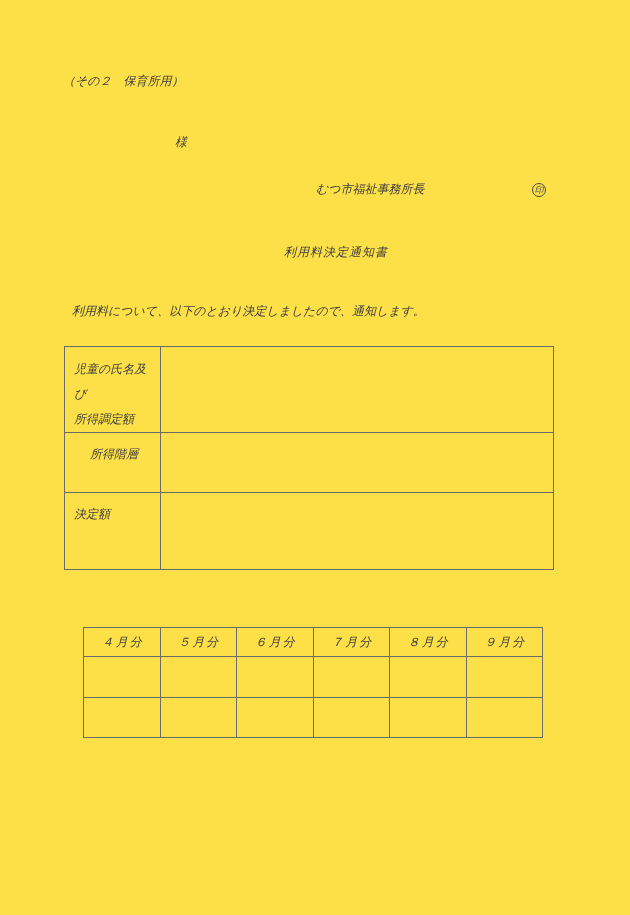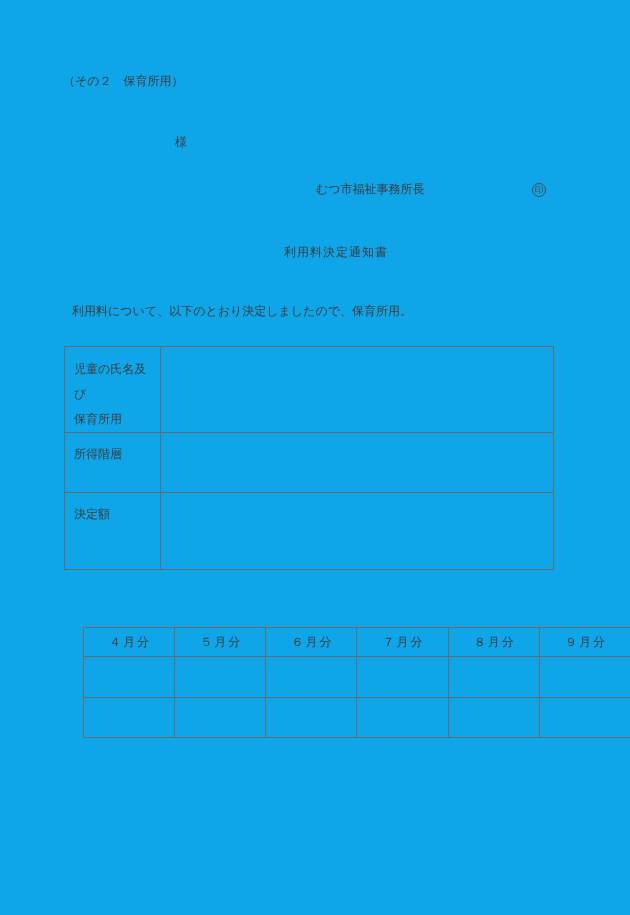--- a/index.html
+++ b/index.html
@@ -4,25 +4,26 @@
 <style>
   html, body {
     margin: 0;
     padding: 0;
     background: #e8e8e8;
   }
   .page {
     position: relative;
     width: 630px;
     height: 915px;
-    background: #0ea5e9;
+    background: #fde047;
     font-family: "Liberation Serif", "DejaVu Serif", serif;
     color: #3c3c3c;
     font-size: 12px;
     overflow: hidden;
+    font-style: italic;
   }
   .abs { position: absolute; }
 
   .form-note   { left: 63px;  top: 73px; }
   .addressee   { left: 175px; top: 134px; }
   .issuer      { left: 316px; top: 181px; }
 
   .seal {
     left: 532px; top: 183px;
     width: 14px; height: 14px;
@@ -64,28 +65,28 @@
     left: 64px; top: 346px;
     width: 489px;
   }
   .info-table col.c1 { width: 96px; }
   .info-table col.c2 { width: 393px; }
   .info-table td {
     vertical-align: top;
     padding: 13px 6px 0 9px;
   }
   .info-table tr.r1 td { height: 58px; padding-top: 10px; }
-  .info-table tr.r2 td { height: 60px; }
+  .info-table tr.r2 td { height: 60px; text-align: center; }
   .info-table tr.r3 td { height: 60px; }
   .info-table tr.r4 td { height: 77px; }
   .info-table .label-line { line-height: 25px; }
 
   .month-table {
     left: 83px; top: 627px;
-    width: 548px;
+    width: 460px;
   }
   .month-table td {
     text-align: center;
     vertical-align: middle;
     letter-spacing: 2px;
     text-indent: 2px;
   }
   .month-table tr.month-row-1 td { height: 29px; }
   .month-table tr.value-row-1 td { height: 41px; }
   .month-table tr.month-row-2 td { height: 30px; }
@@ -101,32 +102,32 @@
   <div class="abs addressee">様</div>
 
   <div class="abs issuer">むつ市福祉事務所長</div>
 
   <div class="abs seal">
     <span>印</span>
   </div>
 
   <div class="abs doc-title">利用料決定通知書</div>
 
-  <div class="abs intro">利用料について、以下のとおり決定しましたので、保育所用。</div>
+  <div class="abs intro">利用料について、以下のとおり決定しましたので、通知します。</div>
 
   <table class="abs info-table">
     <colgroup>
         <col class="c1">
         <col class="c2">
       </colgroup>
     <tbody>
       <tr class="r1">
         <td>
           <div class="label-line">児童の氏名及び</div>
-          <div class="label-line">保育所用</div>
+          <div class="label-line">所得調定額</div>
         </td>
         <td></td>
       </tr>
       <tr class="r2">
         <td>所得階層</td>
         <td></td>
       </tr>
       <tr class="r4">
         <td>決定額</td>
         <td></td>

